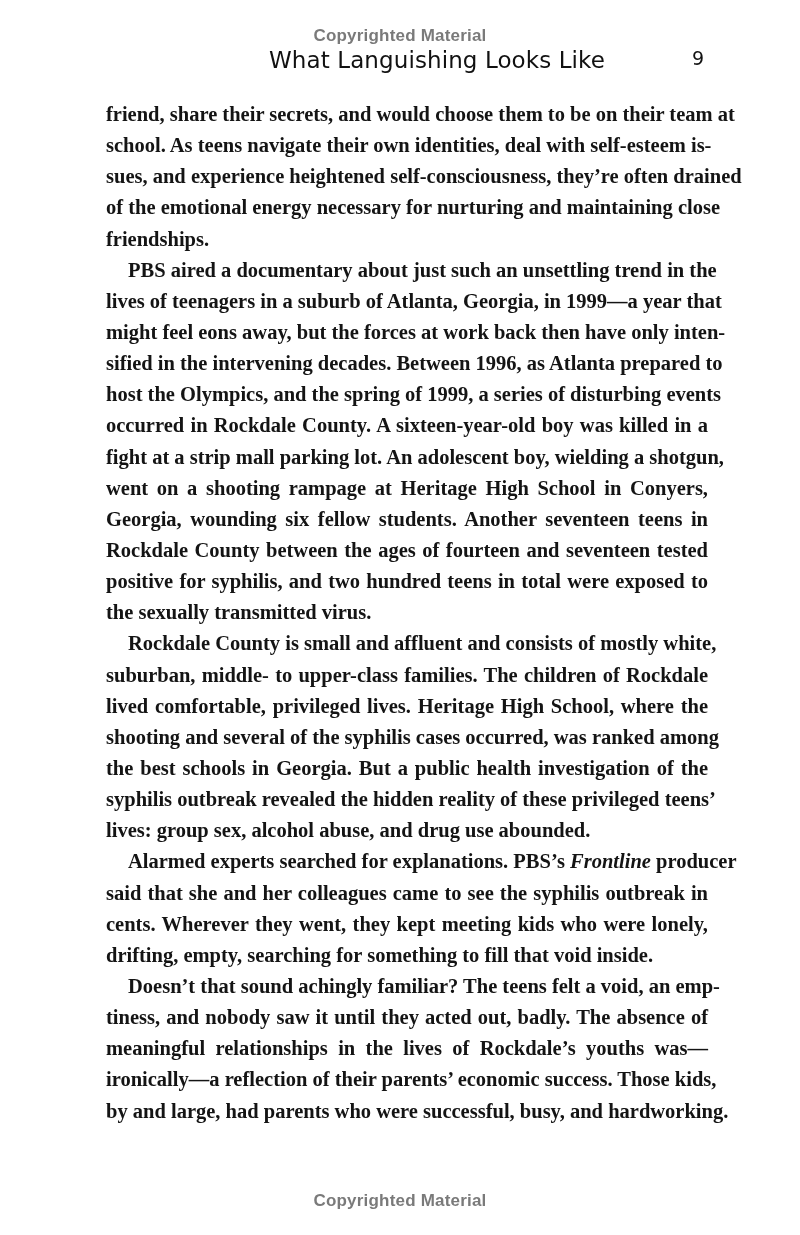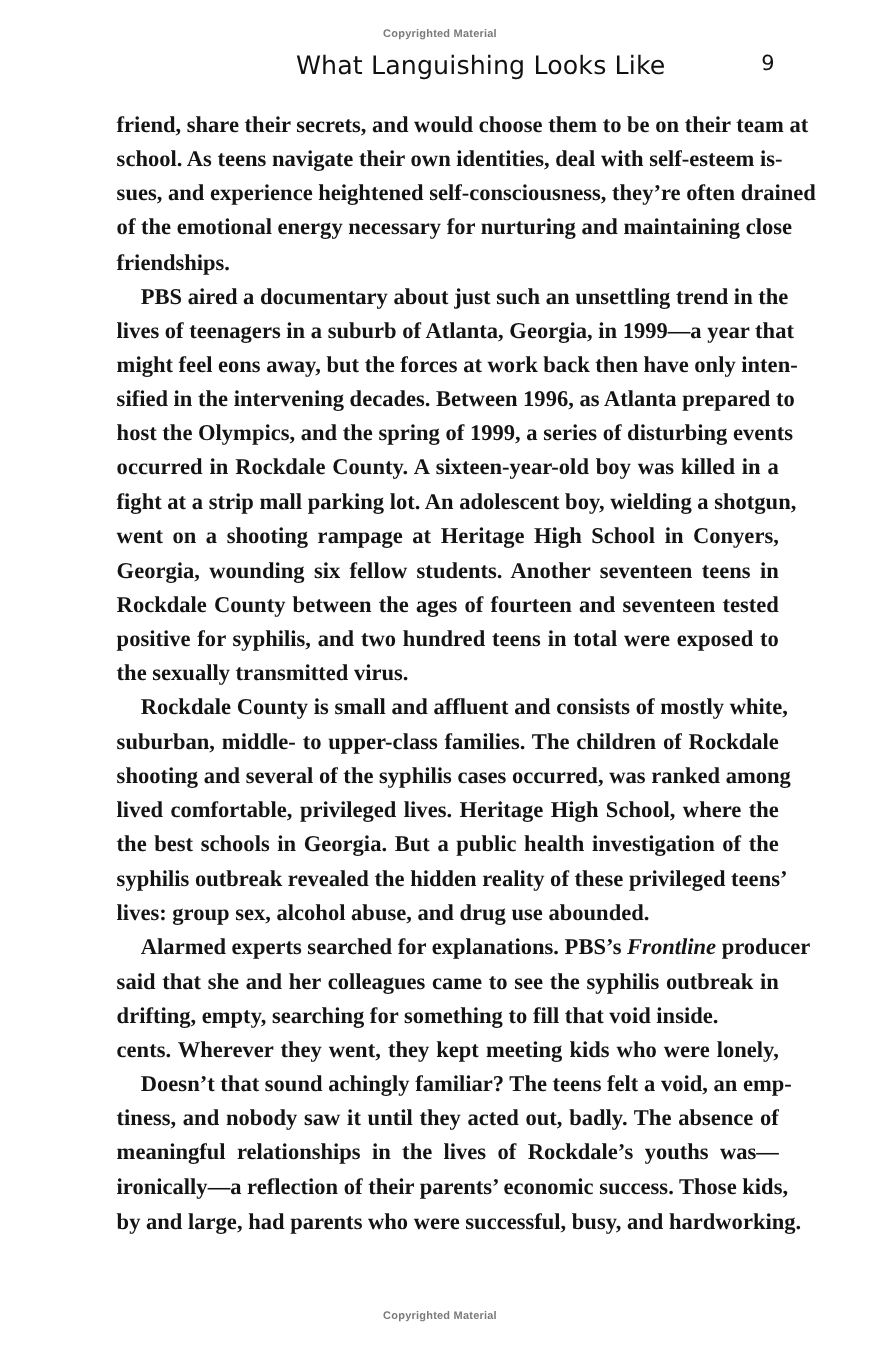--- a/index.html
+++ b/index.html
@@ -12,21 +12,21 @@
       height: 1235px;
       position: relative;
       overflow: hidden;
     }
     .watermark {
       position: absolute;
       left: 0;
       width: 800px;
       text-align: center;
       font-family: "Liberation Sans", sans-serif;
-      font-size: 10px;
+      font-size: 17px;
       color: #7a7a7a;
       font-weight: bold;
       letter-spacing: 0.2px;
     }
     .watermark.top { top: 26px; }
     .watermark.bottom { top: 1191px; }
     .running-head {
       position: absolute;
       top: 47px;
       left: 0;
@@ -108,32 +108,32 @@
     <span class="line">went on a shooting rampage at Heritage High School in Conyers,</span>
     <span class="line">Georgia, wounding six fellow students. Another seventeen teens in</span>
     <span class="line">Rockdale County between the ages of fourteen and seventeen tested</span>
     <span class="line">positive for syphilis, and two hundred teens in total were exposed to</span>
     <span class="line last">the sexually transmitted virus.</span>
   </div>
 
   <div>
     <span class="line indent">Rockdale County is small and affluent and consists of mostly white,</span>
     <span class="line">suburban, middle- to upper-class families. The children of Rockdale</span>
+    <span class="line">lived comfortable, privileged lives. Heritage High School, where the</span>
     <span class="line">shooting and several of the syphilis cases occurred, was ranked among</span>
-    <span class="line">lived comfortable, privileged lives. Heritage High School, where the</span>
     <span class="line">the best schools in Georgia. But a public health investigation of the</span>
     <span class="line">syphilis outbreak revealed the hidden reality of these privileged teens’</span>
     <span class="line last">lives: group sex, alcohol abuse, and drug use abounded.</span>
   </div>
 
   <div>
     <span class="line indent"><span>Alarmed experts searched for explanations. PBS’s </span><em>Frontline</em><span> producer</span></span>
     <span class="line">said that she and her colleagues came to see the syphilis outbreak in</span>
+    <span class="line">cents. Wherever they went, they kept meeting kids who were lonely,</span>
     <span class="line last">drifting, empty, searching for something to fill that void inside.</span>
-    <span class="line">cents. Wherever they went, they kept meeting kids who were lonely,</span>
   </div>
 
   <div>
     <span class="line indent">Doesn’t that sound achingly familiar? The teens felt a void, an emp-</span>
     <span class="line">tiness, and nobody saw it until they acted out, badly. The absence of</span>
     <span class="line">meaningful relationships in the lives of Rockdale’s youths was—</span>
     <span class="line">ironically—a reflection of their parents’ economic success. Those kids,</span>
     <span class="line">by and large, had parents who were successful, busy, and hardworking.</span>
   </div>
 </div>

